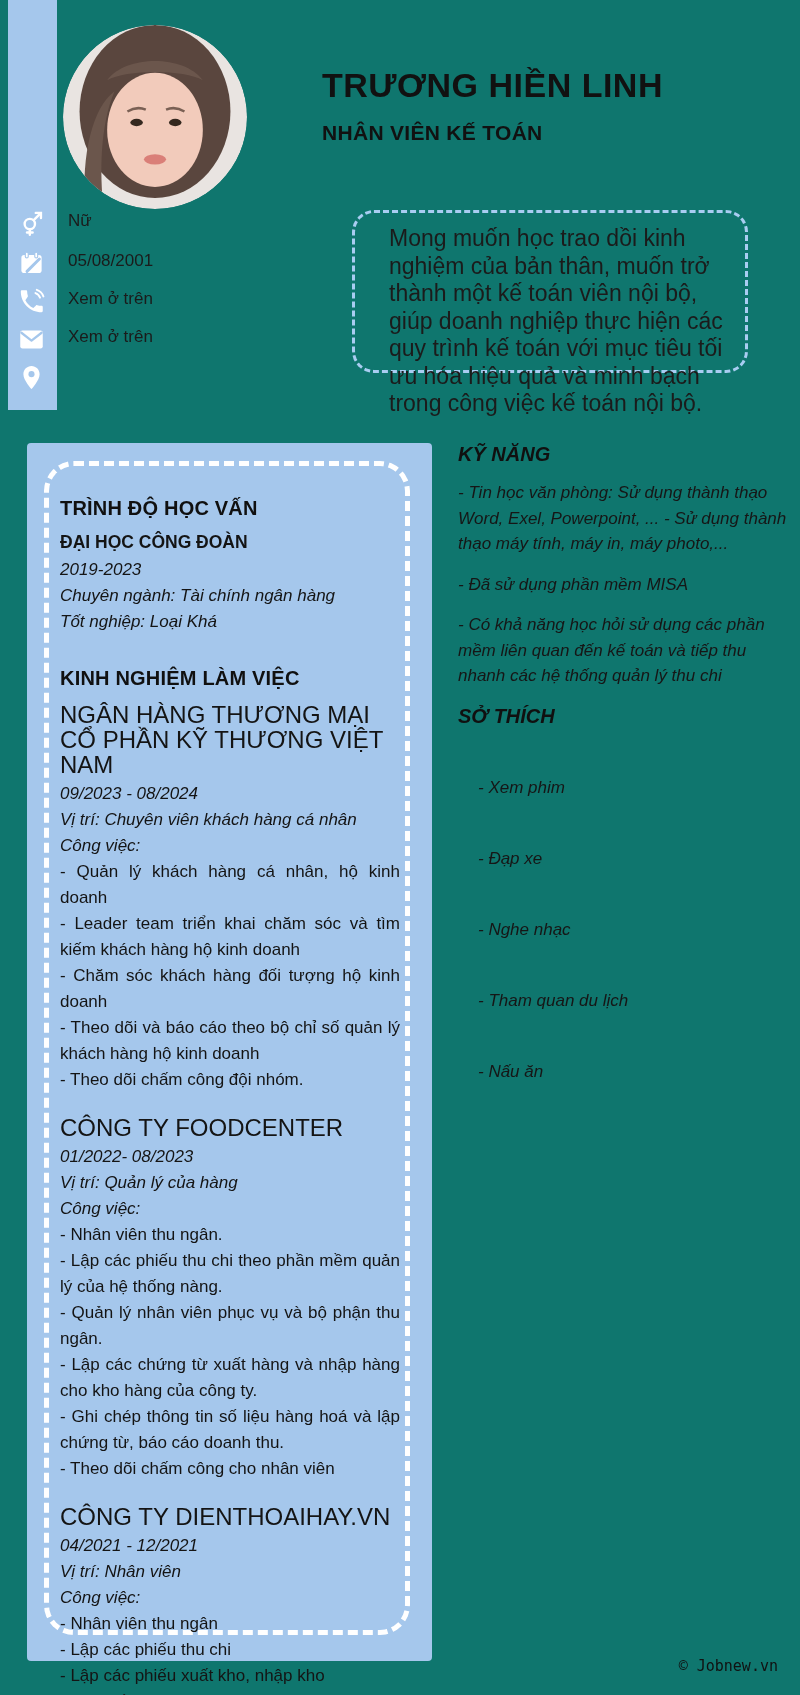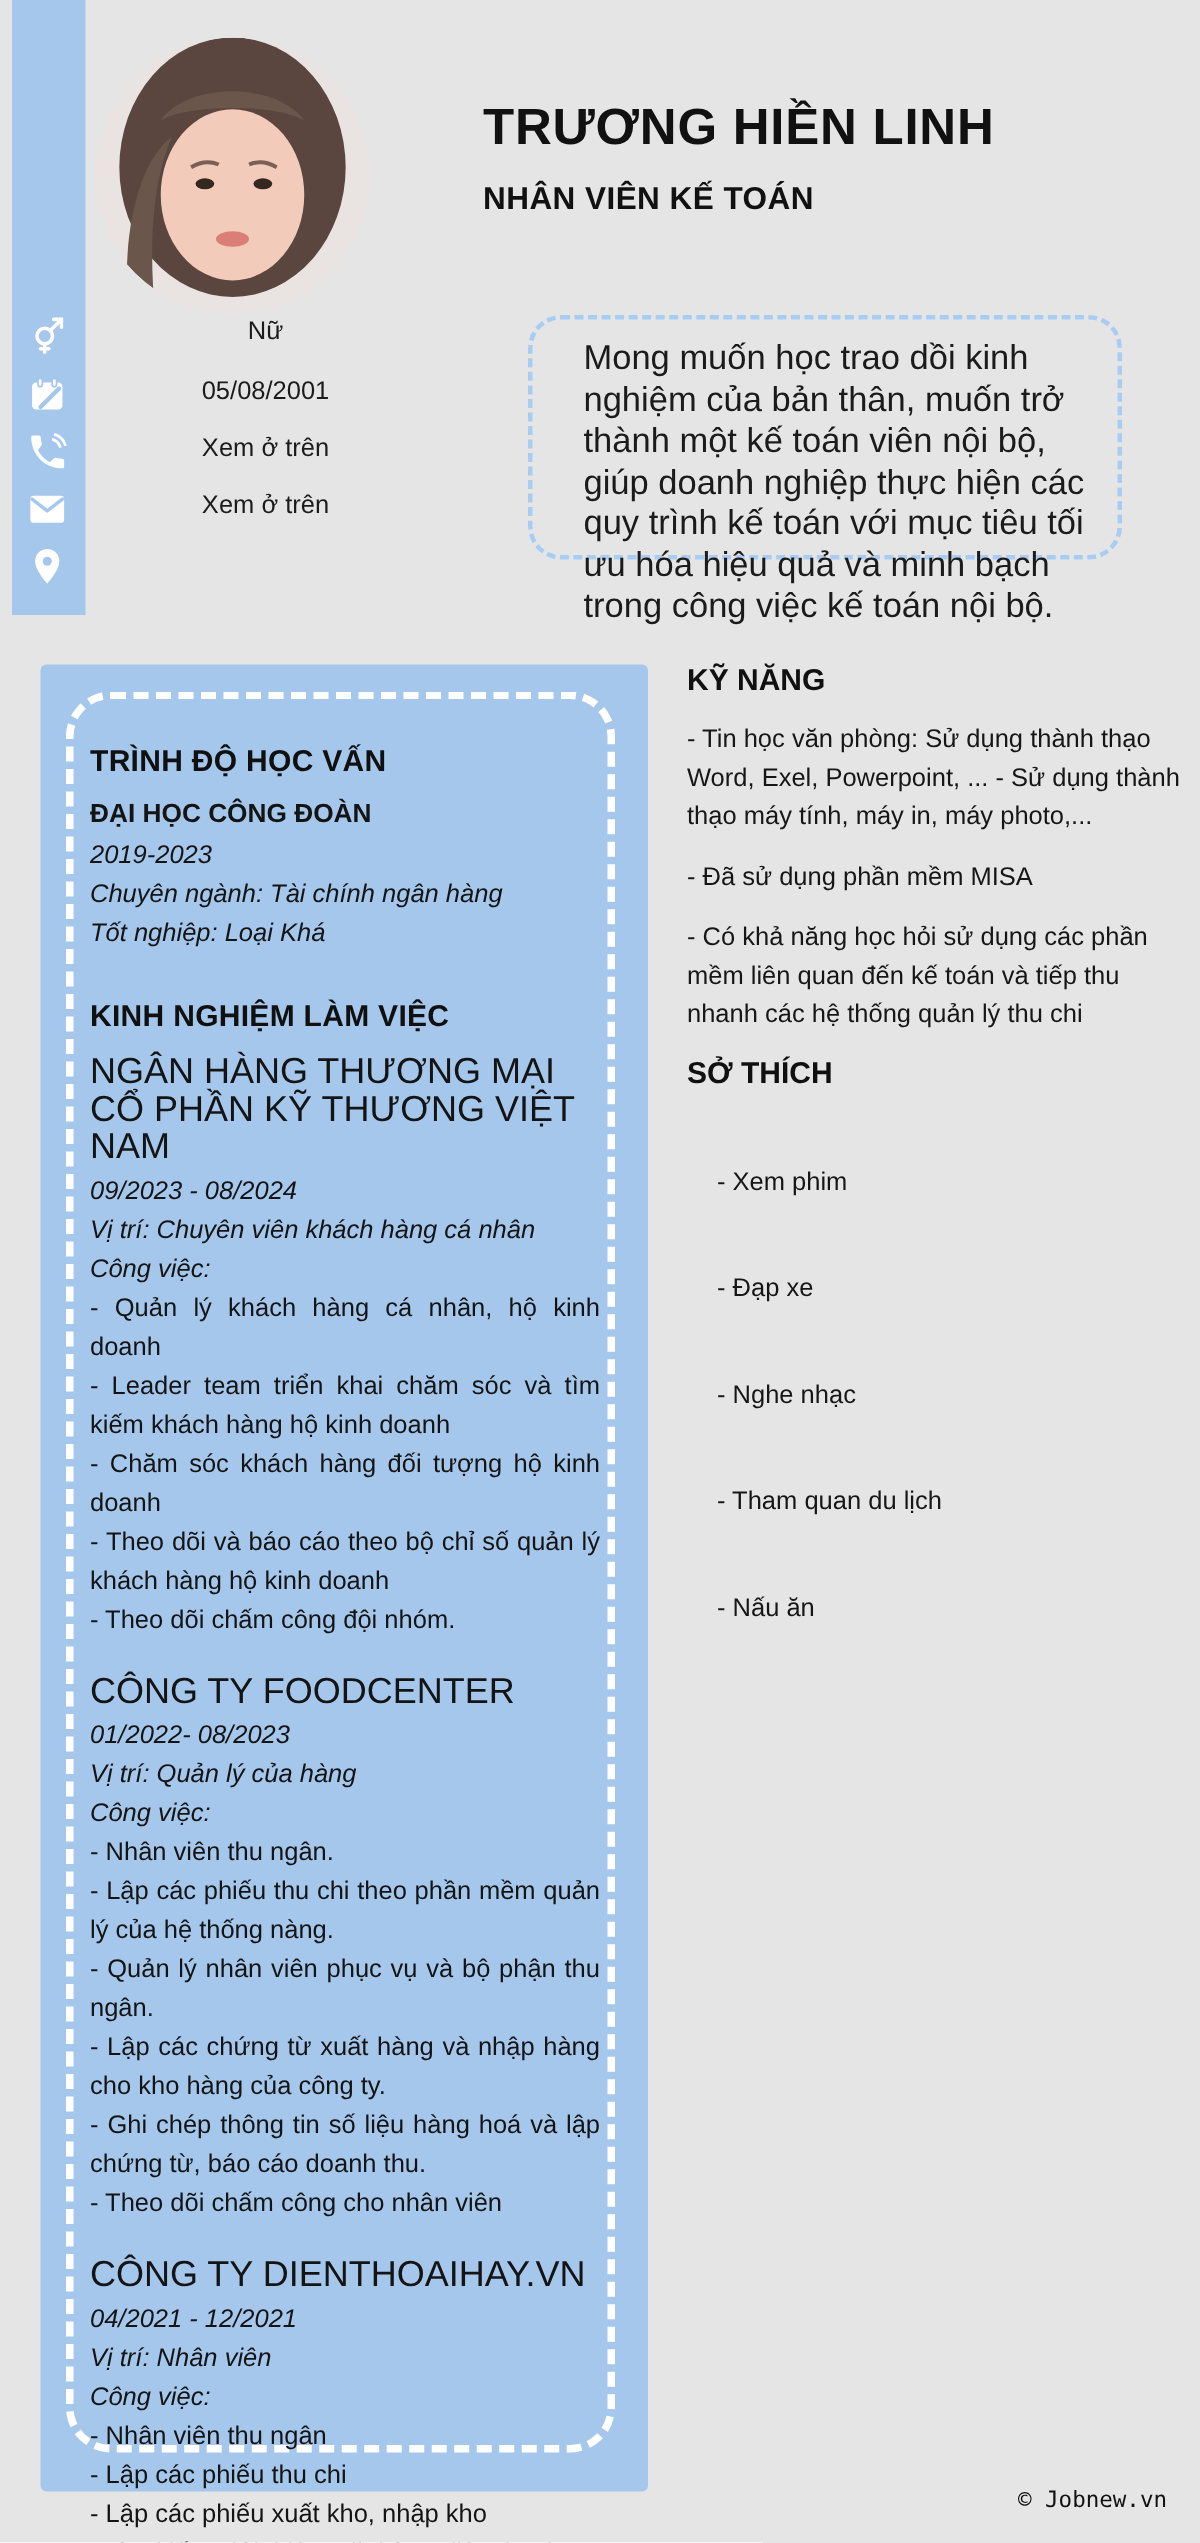--- a/index.html
+++ b/index.html
@@ -2,21 +2,21 @@
 <html><head>
 <meta charset="utf-8">
 <style>
   * { box-sizing: border-box; margin: 0; padding: 0; }
   html, body { background: #ffffff; }
   body { font-family: "Liberation Sans", "DejaVu Sans", sans-serif; color: #1f1f1f; }
   .page {
     position: relative;
     width: 800px;
     height: 1695px;
-    background: #e5e5e5;
+    background: #0f766e;
     overflow: hidden;
   }
 
   
   .side-bar {
     position: absolute;
     left: 8px; top: 0;
     width: 49px; height: 410px;
     background: #a5c7ec;
   }
@@ -44,21 +44,21 @@
     font-size: 21px;
     font-weight: bold;
     color: #111;
     letter-spacing: 0.3px;
   }
 
   
   .c-row { position: absolute; left: 18px; display: flex; align-items: flex-start; }
   .c-row .ic { width: 50px; flex: 0 0 50px; }
   .c-row .ic svg { width: 27px; height: 27px; display: block; }
-  .c-row .txt { width: 218px; font-size: 17px; line-height: 21px; color: #1b1b1b; text-align: center; }
+  .c-row .txt { width: 218px; font-size: 17px; line-height: 21px; color: #1b1b1b; }
 
   
   .objective {
     position: absolute;
     left: 352px; top: 210px;
     width: 396px; height: 163px;
     border: 3px dashed #a9cdf2;
     border-radius: 22px;
     padding: 12px 18px 10px 22px;
   }
@@ -93,21 +93,21 @@
     color: #101010;
   }
   .edu { margin-bottom: 32px; }
   .edu .school { font-weight: bold; font-size: 17.5px; margin-bottom: 4px; }
   .line { line-height: 26px; font-style: italic; }
   .job { margin-bottom: 22px; }
   .job .company { font-weight: normal; font-size: 24px; line-height: 25px; margin-bottom: 4px; }
   .job p.task { text-align: justify; line-height: 26px; }
 
   
-  .right-col { position: absolute; left: 458px; top: 443px; width: 334px; }
+  .right-col { position: absolute; left: 458px; top: 443px; width: 334px; font-style: italic; }
   .right-col h2 { font-size: 20px; font-weight: bold; margin-bottom: 14px; color: #101010; }
   .right-col .skill { font-size: 17px; line-height: 25.5px; margin-bottom: 15px; color: #161616; }
   .hobbies-heading { margin-top: 16px; }
   .hobby { font-size: 17px; line-height: 23px; padding-left: 20px; color: #161616; margin-top: 48px; }
 
   
   .footer {
     position: absolute;
     right: 22px; top: 1657px;
     font-family: "DejaVu Sans Mono", "Liberation Mono", monospace;

